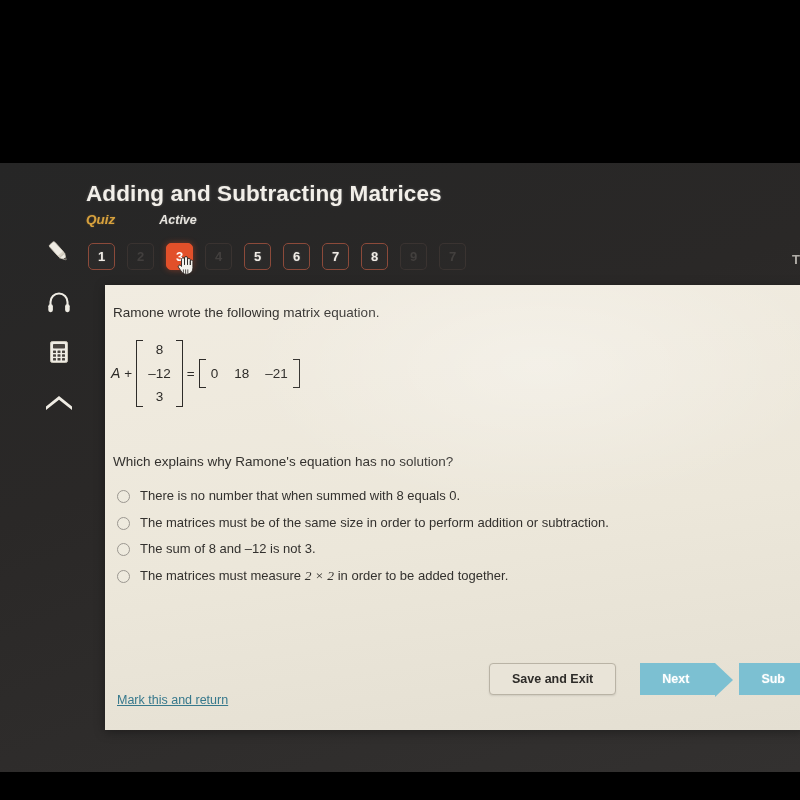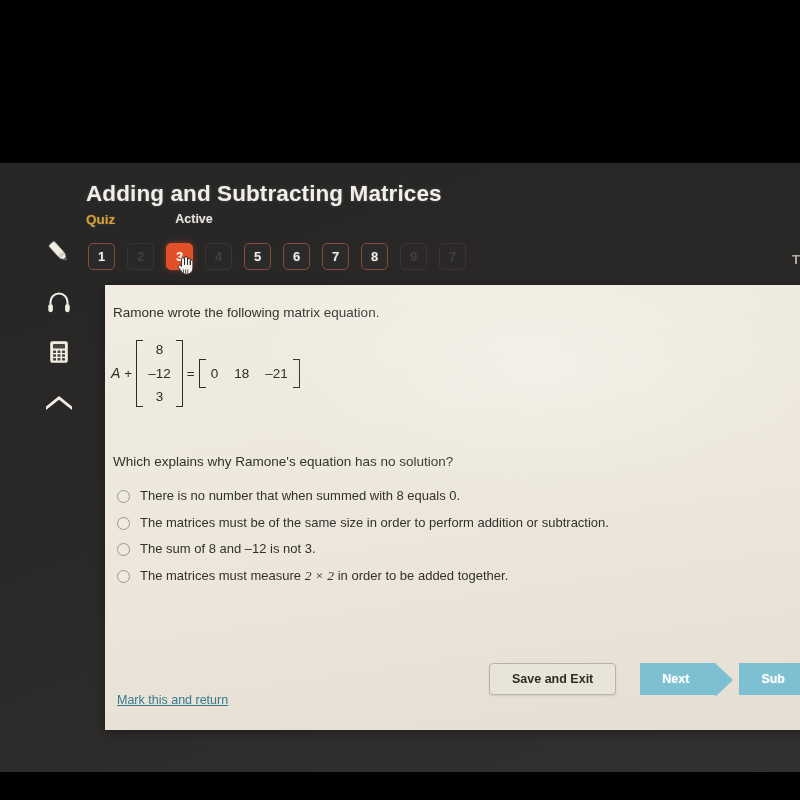--- a/index.html
+++ b/index.html
@@ -53,33 +53,34 @@
     color: #f2efe9;
     font-size: 22.5px;
     font-weight: bold;
     letter-spacing: 0.1px;
     text-shadow: 0 0 3px rgba(255,255,255,0.22);
     white-space: nowrap;
   }
   #subhead {
     margin-top: 5px;
     display: flex;
-    align-items: flex-start;
+    align-items: center;
+    font-style: italic;
   }
   #quiz-label {
     color: #d7a13d;
     font-size: 13.5px;
     font-weight: bold;
     text-shadow: 0 0 2px rgba(215,161,61,0.35);
   }
   #active-label {
     color: #e8e5df;
     font-size: 12.5px;
     font-weight: bold;
-    margin-left: 60px;
+    margin-left: 44px;
     text-shadow: 0 0 2px rgba(255,255,255,0.2);
   }
 
   
   #pill-strip {
     position: absolute;
     left: 88px;
     top: 80px;
     display: flex;
     align-items: center;

